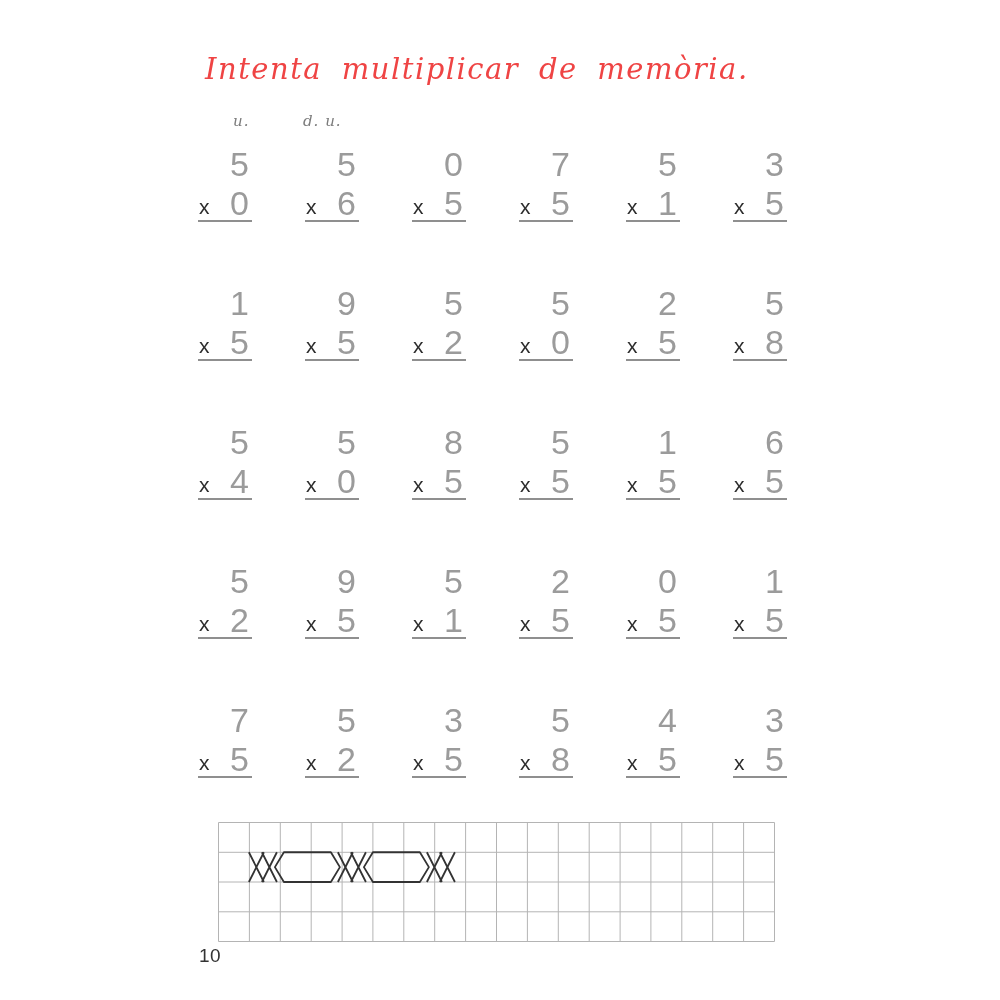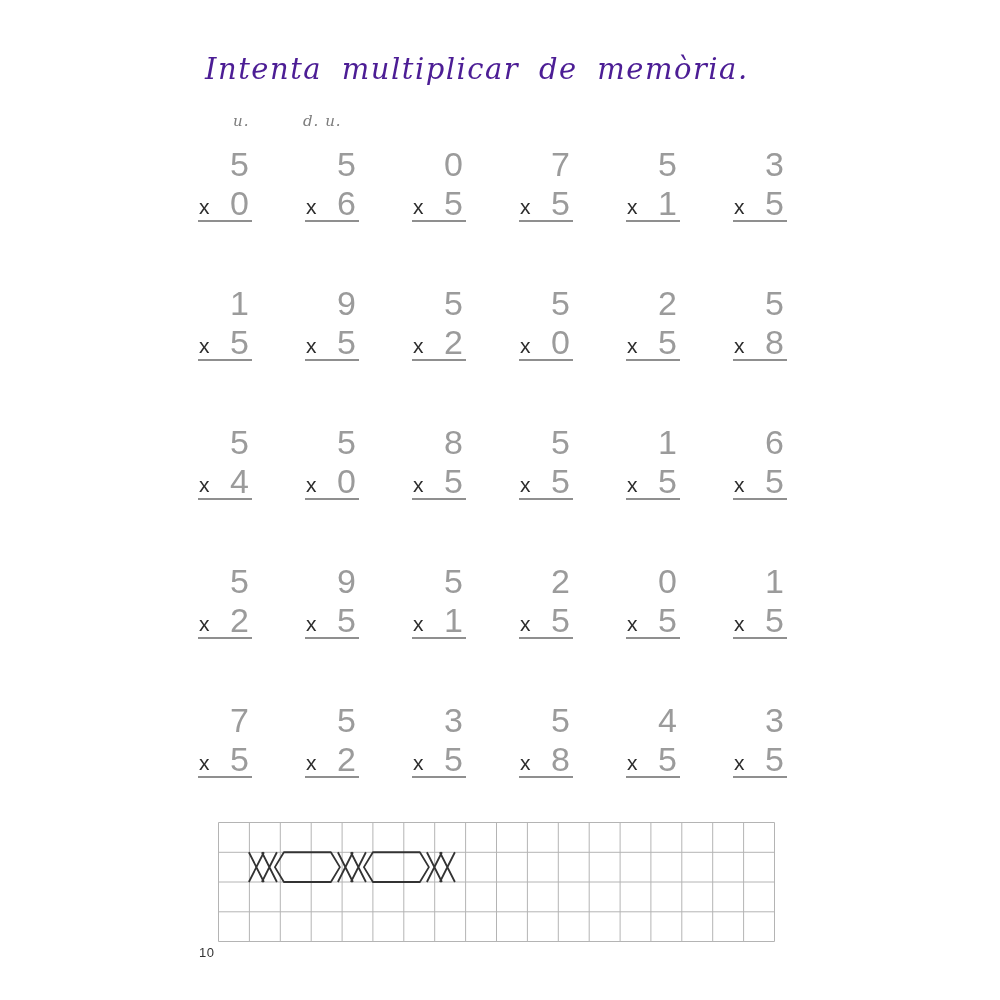--- a/index.html
+++ b/index.html
@@ -15,21 +15,21 @@
     background: #ffffff;
     overflow: hidden;
   }
   .title {
     position: absolute;
     left: 205px;
     top: 52px;
     font-family: "DejaVu Serif", serif;
     font-style: italic;
     font-size: 29px;
-    color: #4c1d95;
+    color: #ef4444;
     letter-spacing: 1.5px;
     word-spacing: 9px;
     white-space: nowrap;
   }
   .col-label {
     position: absolute;
     top: 112px;
     font-family: "DejaVu Serif", serif;
     font-style: italic;
     font-size: 15px;
@@ -82,21 +82,21 @@
   }
   .practice-grid {
     position: absolute;
     left: 218px;
     top: 822px;
   }
   .page-number {
     position: absolute;
     left: 199px;
     top: 945px;
-    font-size: 13px;
+    font-size: 19px;
     color: #333333;
     letter-spacing: 0.5px;
   }
 </style>
 </head>
 <body>
 
 <div class="page">
 
   <div class="title">Intenta multiplicar de memòria.</div>

